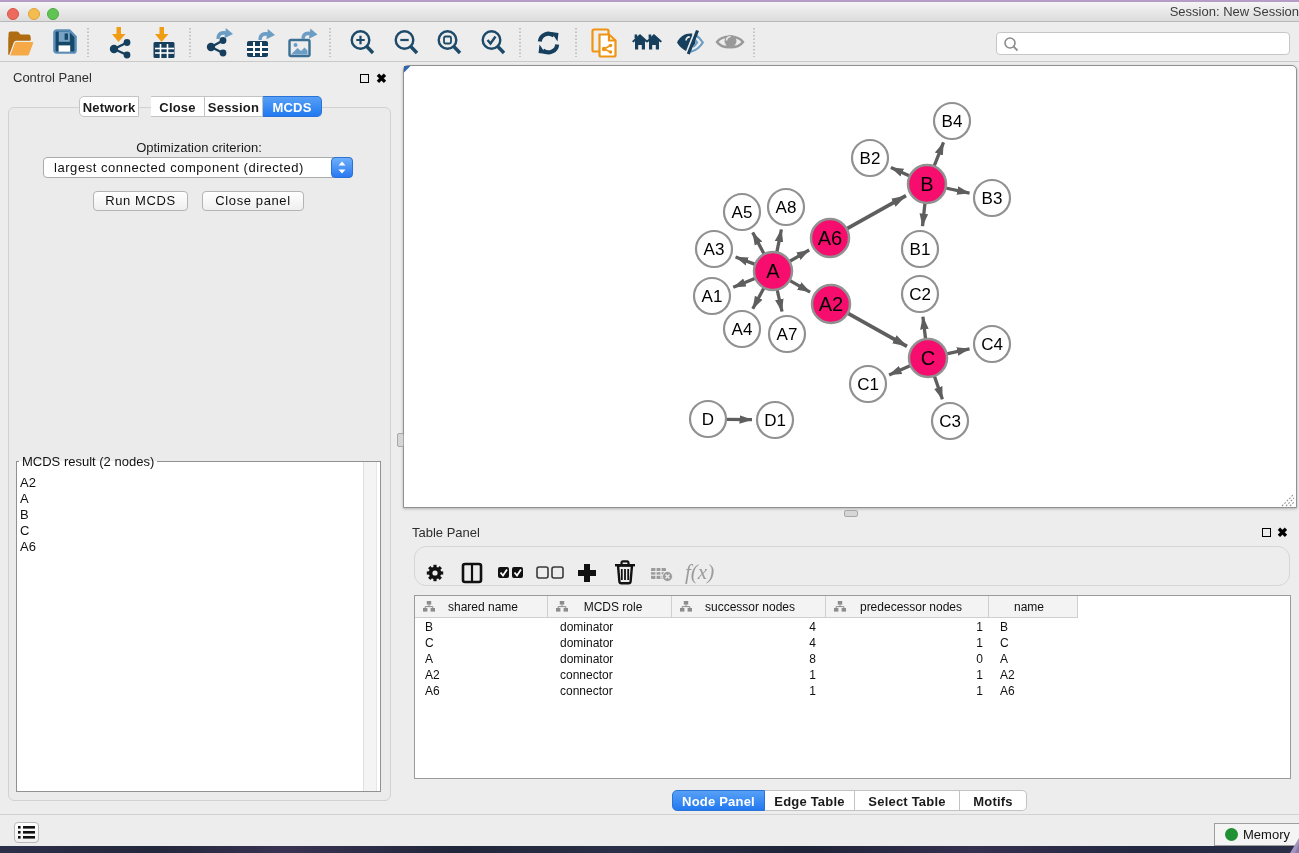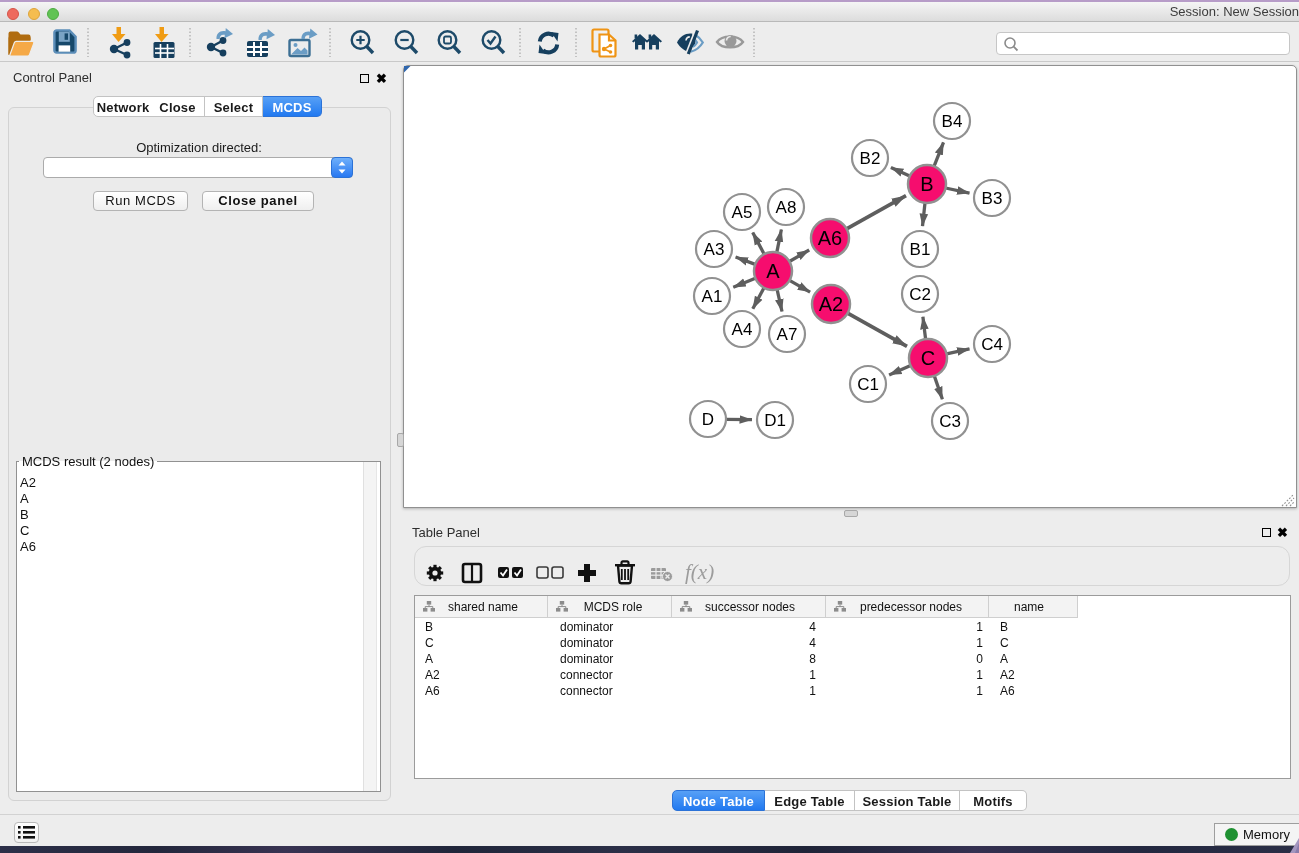--- a/index.html
+++ b/index.html
@@ -205,33 +205,34 @@
     <circle cx="7" cy="7" r="5" fill="none" stroke="#8b8b8b" stroke-width="1.6"></circle>
     <line x1="10.7" y1="10.7" x2="14.5" y2="14.5" stroke="#8b8b8b" stroke-width="1.8"></line>
   </svg>
 </div>
 </div>
 <div id="main-left" class="abs"></div>
 <div id="cp-title" class="abs">Control Panel</div>
 <div class="float-ic" style="left:360px; top:74px;"></div>
 <div class="close-x" style="left:376px; top:71px;">✖</div>
 <div id="cp-panel" class="abs"></div>
-<div class="tab" style="left:93px; width:60px; border-radius:5px 0 0 5px;">Network</div>
+<div class="tab" style="left:79px; width:60px; border-radius:5px 0 0 5px;">Network</div>
 <div class="tab" style="left:151px; width:54px; border-left:none;">Close</div>
-<div class="tab" style="left:205px; width:58px; border-left:none;">Select</div>
+<div class="tab" style="left:205px; width:58px; border-left:none;">Session</div>
 <div class="tab tabsel" style="left:263px; width:59px; border-left:none; border-radius:0 5px 5px 0;">MCDS</div>
-<div id="optlabel" class="abs">Optimization directed:</div>
+<div id="optlabel" class="abs">Optimization criterion:</div>
 <div id="dropdown" class="abs">
+  <div class="dtext">largest connected component (directed)</div>
   <div class="dcap"><svg width="20" height="19" viewBox="0 0 20 19">
         <path d="M6.5 7.5 L10 3.5 L13.5 7.5 Z" fill="#fff"></path>
         <path d="M6.5 11.5 L10 15.5 L13.5 11.5 Z" fill="#fff"></path>
       </svg></div>
 </div>
 <div class="btn" style="left:93px; width:95px;">Run MCDS</div>
-<div class="btn" style="left:202px; width:112px;font-weight:bold;">Close panel</div>
+<div class="btn" style="left:202px; width:102px;">Close panel</div>
 <div id="fieldset" class="abs"></div>
 <div id="legend" class="abs">MCDS result (2 nodes)</div>
 <div id="mcdsscroll" class="abs"></div>
 <div id="mcdslist" class="abs">A2<br>A<br>B<br>C<br>A6</div>
 <div id="netwin" class="abs">
   <svg width="892" height="421" viewBox="404 86 892 421" style="position:absolute;left:0;top:21px">
     <defs>
       <marker id="ar" viewBox="0 0 13 10" refX="12.5" refY="5" markerWidth="13" markerHeight="10" orient="auto" markerUnits="userSpaceOnUse">
           <path d="M0,0.7 L13,5 L0,9.3 z" fill="#5e5e5e"></path>
         </marker>
@@ -449,23 +450,23 @@
         <text x="568" y="60" text-anchor="end">1</text>
         <text x="585" y="60">A2</text>
       <text x="10" y="76">A6</text>
         <text x="145" y="76">connector</text>
         <text x="401" y="76" text-anchor="end">1</text>
         <text x="568" y="76" text-anchor="end">1</text>
         <text x="585" y="76">A6</text>
     </g>
   </svg>
 </div>
-<div class="btab tabsel" style="left:672px; width:93px; border-radius:5px 0 0 5px;">Node Table</div>
+<div class="btab tabsel" style="left:672px; width:93px; border-radius:5px 0 0 5px;">Node Panel</div>
 <div class="btab" style="left:765px; width:90px; border-left:none;">Edge Table</div>
-<div class="btab" style="left:855px; width:105px; border-left:none;">Session Table</div>
+<div class="btab" style="left:855px; width:105px; border-left:none;">Select Table</div>
 <div class="btab" style="left:960px; width:67px; border-left:none; border-radius:0 5px 5px 0;">Motifs</div>
 <div id="statusbar" class="abs">
   <div id="listbtn">
     <svg width="17" height="13" style="position:absolute;left:3px;top:3px">
       <g fill="#111">
           <rect x="0" y="0" width="2.6" height="2.6"></rect>
           <rect x="0" y="5" width="2.6" height="2.6"></rect>
           <rect x="0" y="10" width="2.6" height="2.6"></rect>
       <rect x="5" y="0" width="12" height="2.6"></rect>
           <rect x="5" y="5" width="12" height="2.6"></rect>

